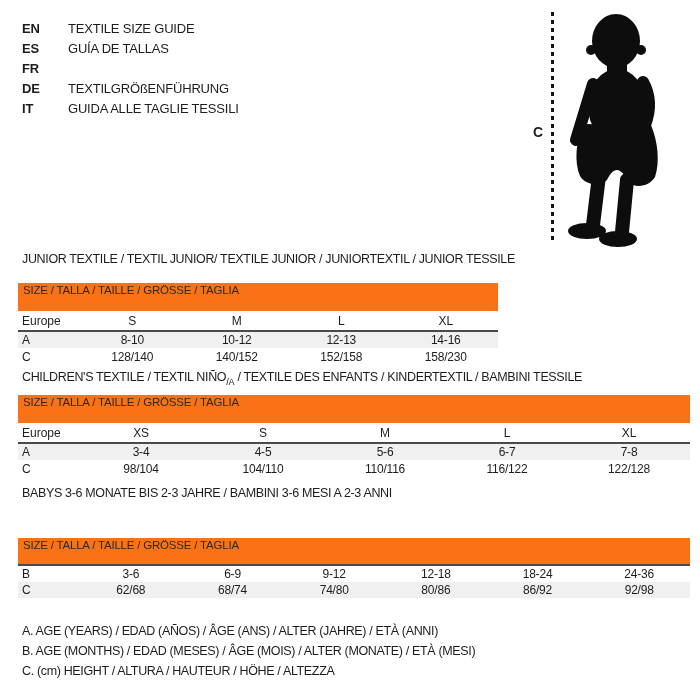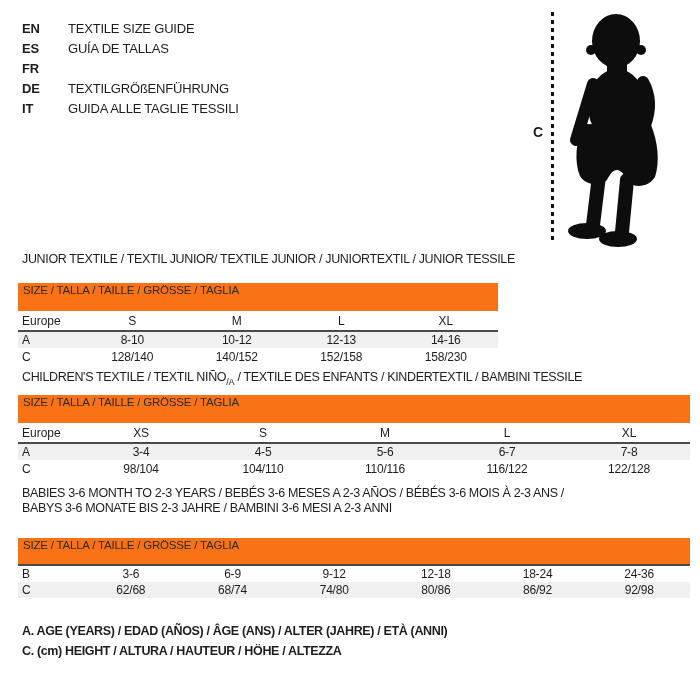--- a/index.html
+++ b/index.html
@@ -43,21 +43,21 @@
   .lbl{width:62px;padding-left:4px;font-size:12px}
   .cell{flex:1;text-align:center;font-size:12px;letter-spacing:-0.2px}
   .sizes-row{height:21px;border-bottom:2px solid #4a4a4a}
   .row-light{background:#f0f0f0}
   .h16{height:16px}
   .h18{height:18px}
   .babies-head{border-bottom:2px solid #4a4a4a}
 
   
   .legend{left:22px;top:621px}
-  .legend-line{font-weight:bold;font-size:12.5px;letter-spacing:-0.35px;height:20px;line-height:20px;white-space:nowrap}
+  .legend-line{font-weight:normal;font-size:12.5px;letter-spacing:-0.35px;height:20px;line-height:20px;white-space:nowrap}
 </style>
 </head>
 <body>
 
 <div class="abs lang-block">
   <div class="lang-row">
     <span class="lang-code">EN</span>
     <span class="lang-label">TEXTILE SIZE GUIDE</span>
   </div>
   <div class="lang-row">
@@ -166,21 +166,20 @@
     <span class="lbl">C</span>
     <span class="cell">98/104</span>
     <span class="cell">104/110</span>
     <span class="cell">110/116</span>
     <span class="cell">116/122</span>
     <span class="cell">122/128</span>
   </div>
 </div>
 
 <div class="abs sec-title two-line" style="left:22px;top:486px">
-  <div>BABIES 3-6 MONTH TO 2-3 YEARS / BEBÉS 3-6 MESES A 2-3 AÑOS / BÉBÉS 3-6 MOIS À 2-3 ANS /</div>
   <div>BABYS 3-6 MONATE BIS 2-3 JAHRE / BAMBINI 3-6 MESI A 2-3 ANNI</div>
 </div>
 
 <div class="abs tbl" style="top:538px;width:672px">
   <div class="tbl-head babies-head">SIZE / TALLA / TAILLE / GRÖSSE / TAGLIA</div>
   <div class="trow h16">
     <span class="lbl">B</span>
     <span class="cell">3-6</span>
     <span class="cell">6-9</span>
     <span class="cell">9-12</span>
@@ -194,14 +193,15 @@
     <span class="cell">68/74</span>
     <span class="cell">74/80</span>
     <span class="cell">80/86</span>
     <span class="cell">86/92</span>
     <span class="cell">92/98</span>
   </div>
 </div>
 
 <div class="abs legend">
   <div class="legend-line">A. AGE (YEARS) / EDAD (AÑOS) / ÂGE (ANS) / ALTER (JAHRE) / ETÀ (ANNI)</div>
+  <div class="legend-line">B. AGE (MONTHS) / EDAD (MESES) / ÂGE (MOIS) / ALTER (MONATE) / ETÀ (MESI)</div>
   <div class="legend-line">C. (cm) HEIGHT / ALTURA / HAUTEUR / HÖHE / ALTEZZA</div>
 </div>
 
 </body></html>

